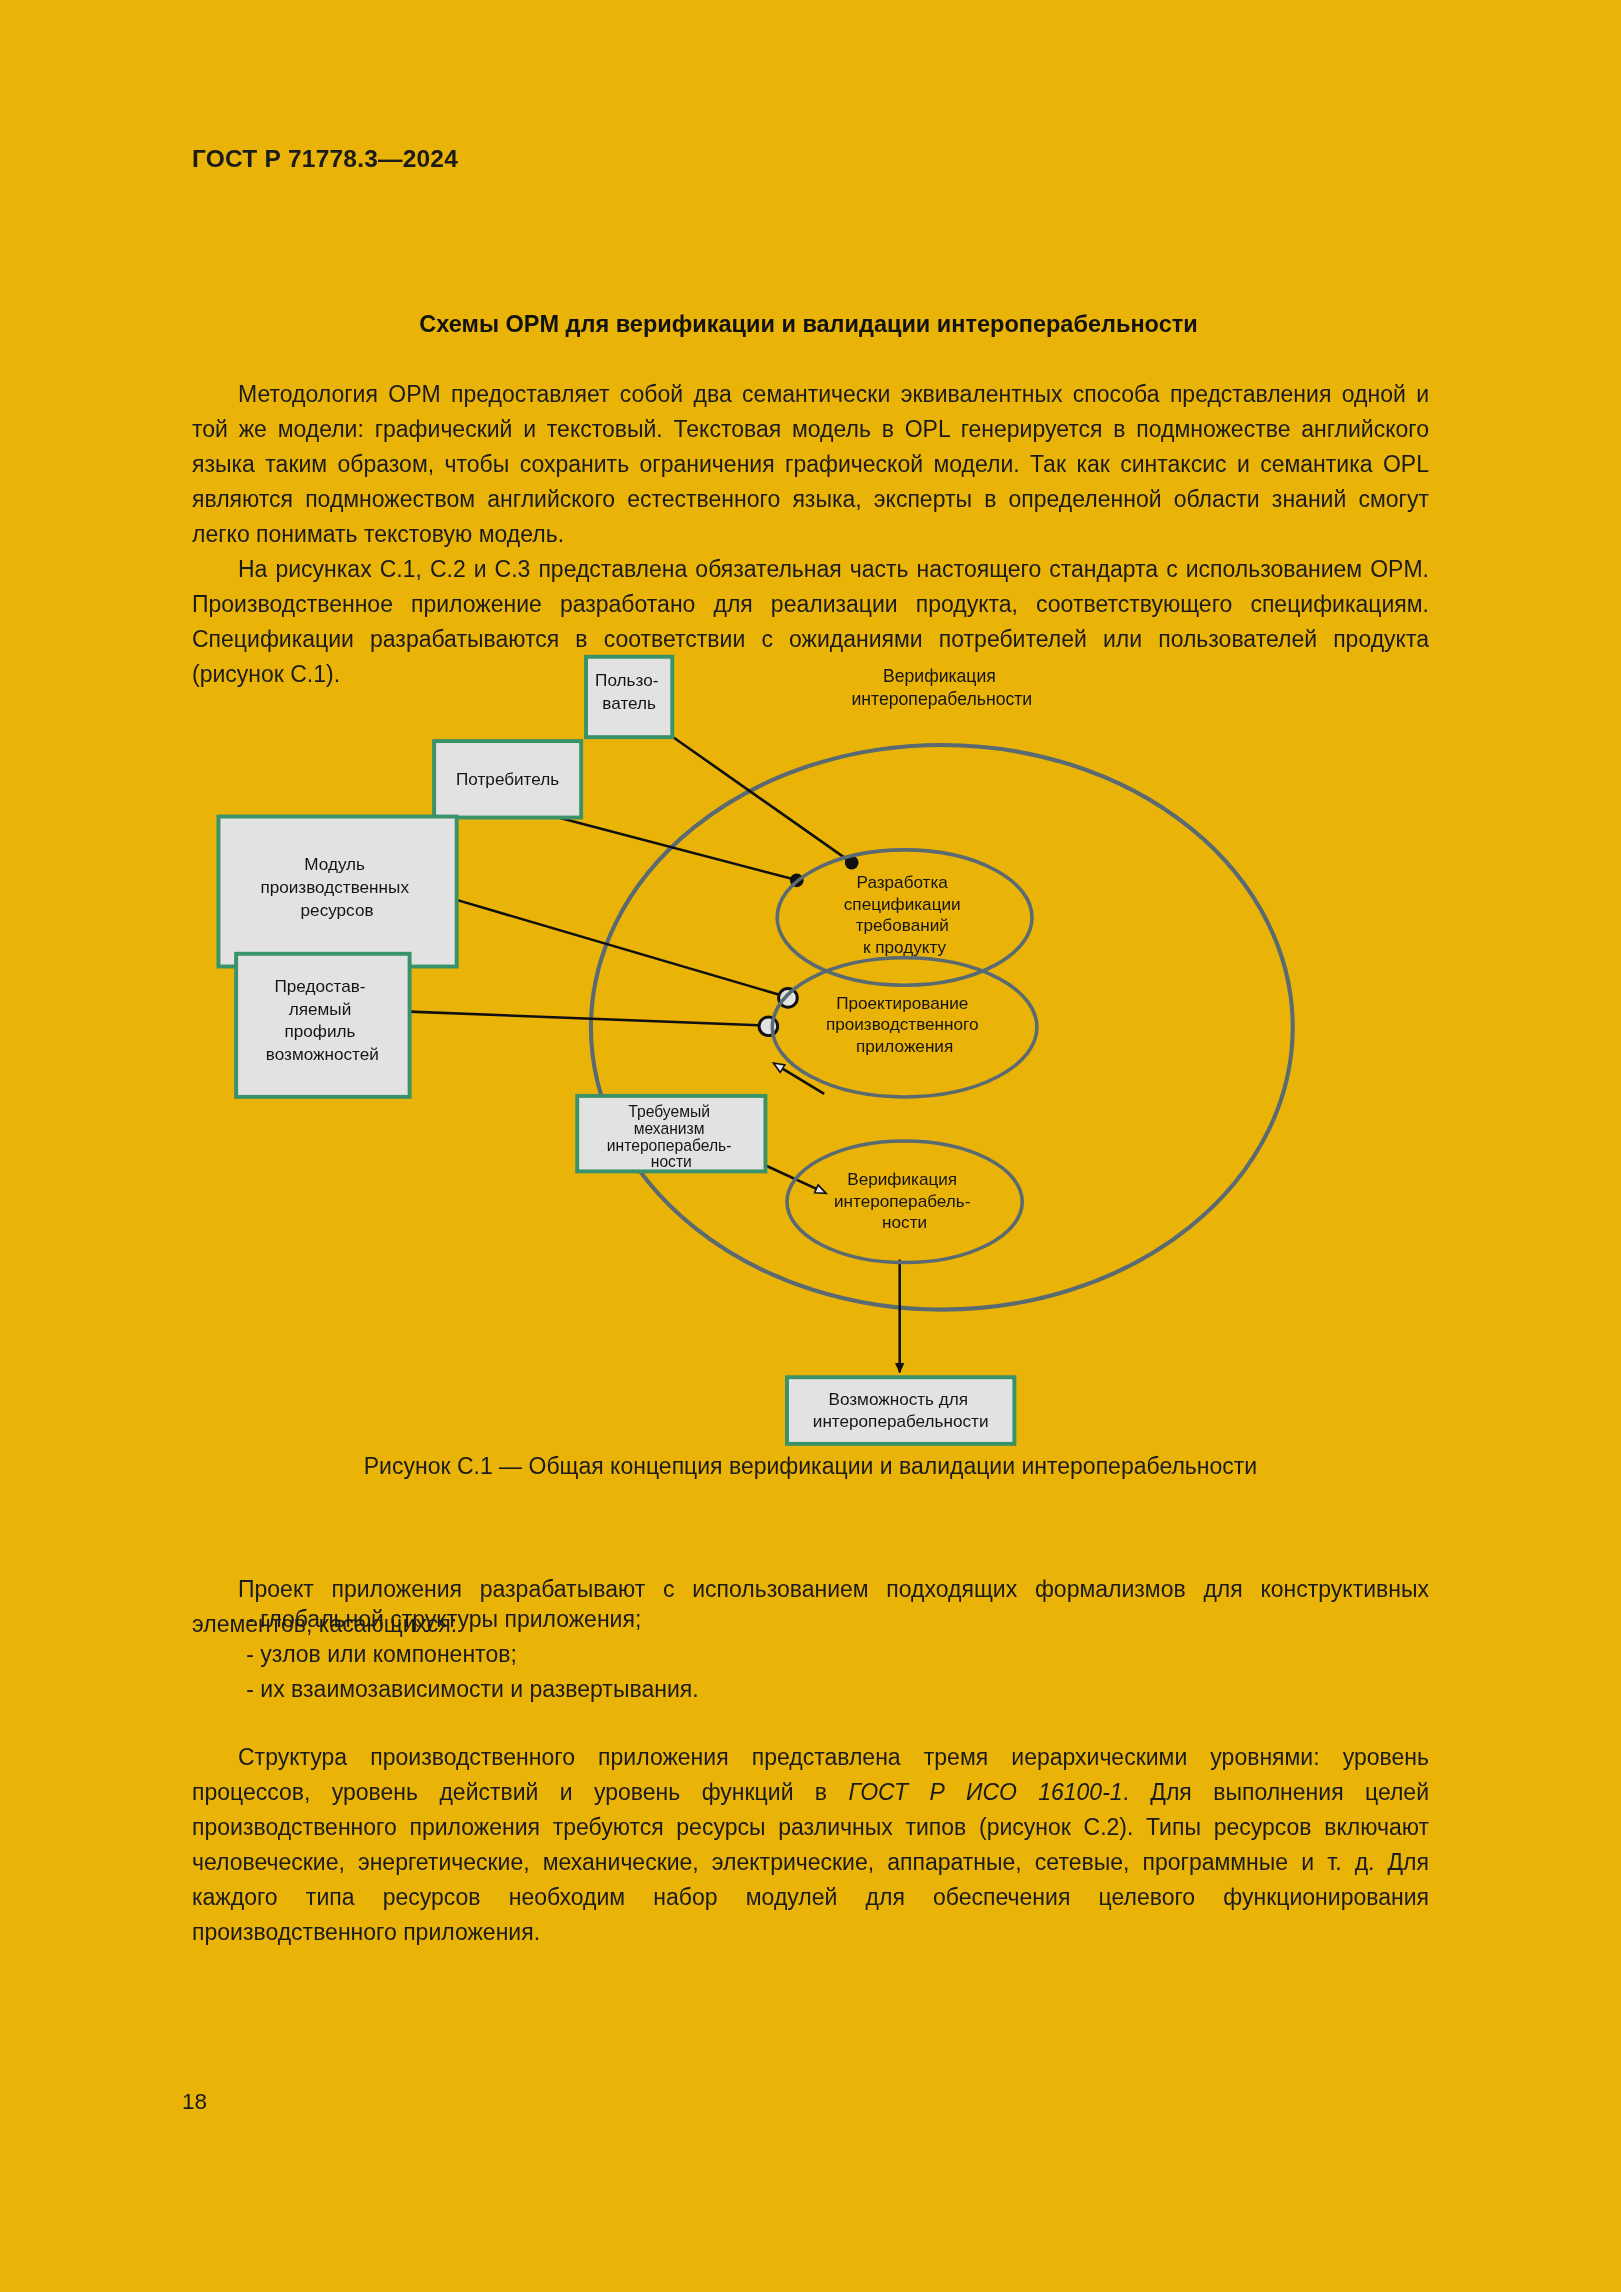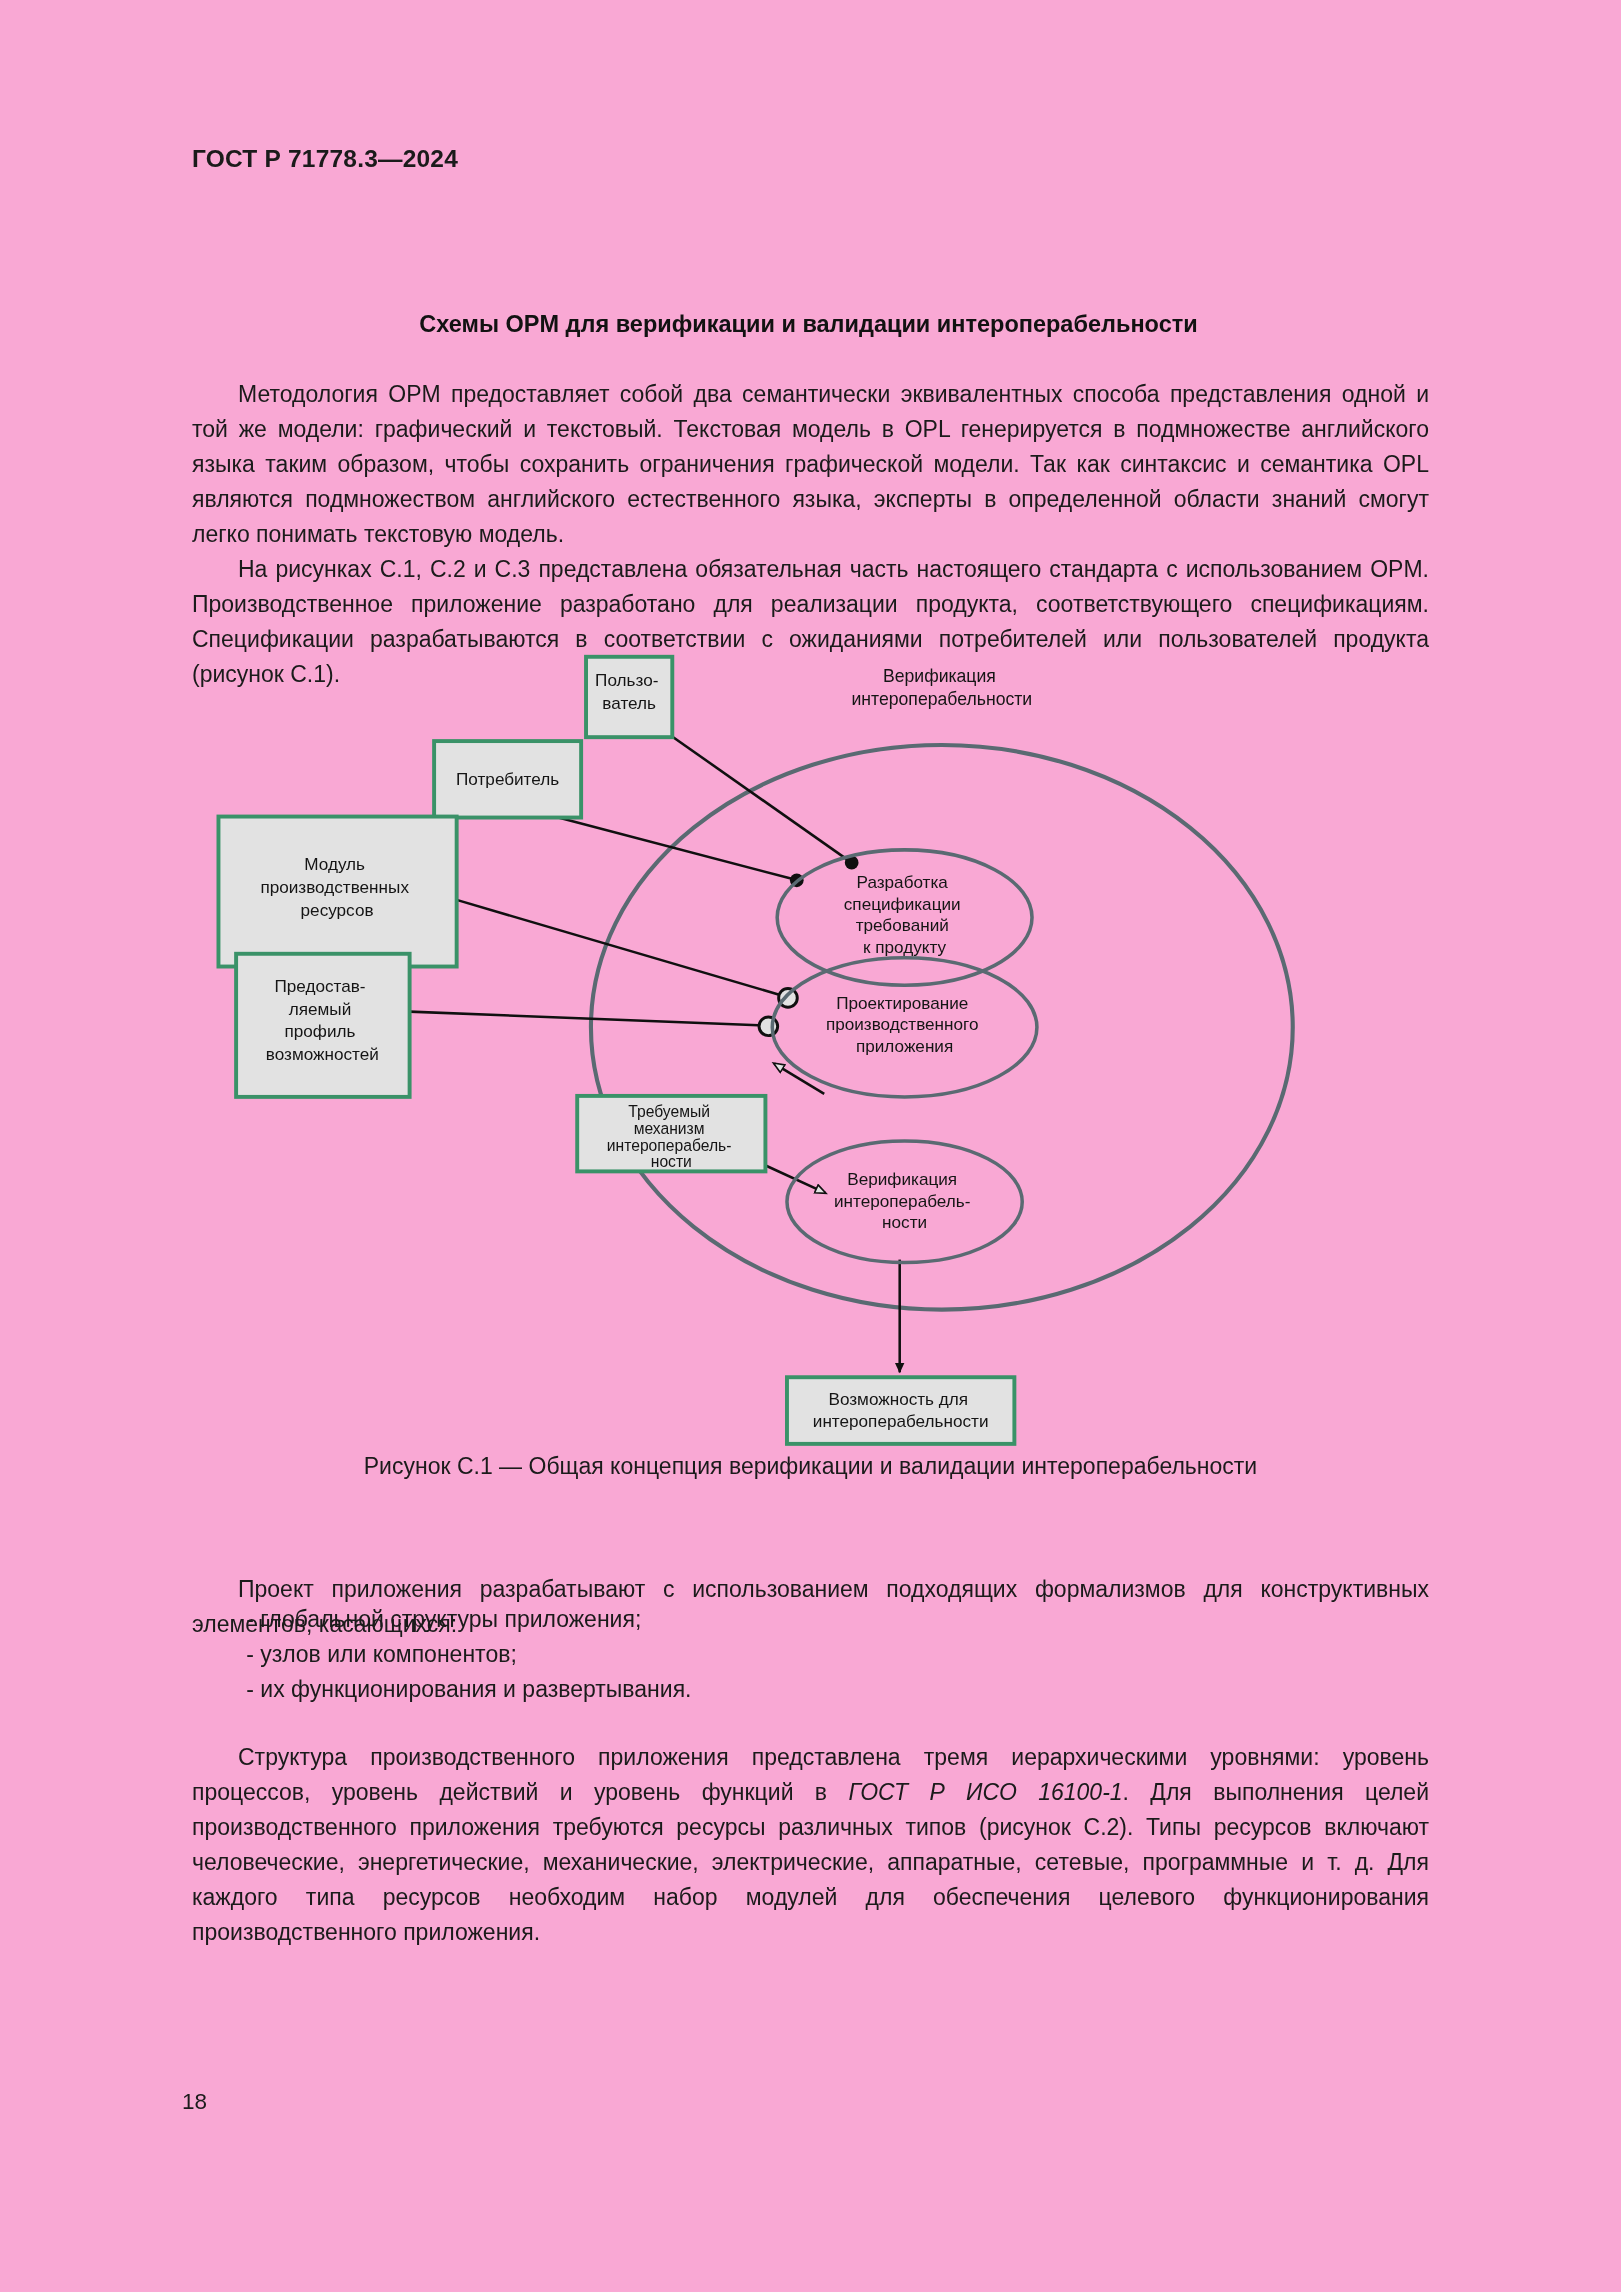--- a/index.html
+++ b/index.html
@@ -8,21 +8,21 @@
     padding: 0;
     background: #ffffff;
   }
   body {
     font-family: "Liberation Sans", sans-serif;
   }
   .page {
     position: relative;
     width: 1621px;
     height: 2293px;
-    background: #f9a8d4;
+    background: #eab308;
     overflow: hidden;
     box-sizing: border-box;
   }
 
   
   .running-head {
     position: absolute;
     left: 192px;
     top: 145px;
     font-size: 24.5px;
@@ -300,21 +300,21 @@
 
   <div class="fig-caption">Рисунок С.1 — Общая концепция верификации и валидации интероперабельности</div>
 
   <div class="body-text para-2">
     <p class="indent">Проект приложения разрабатывают с использованием подходящих формализмов для конструктивных элементов, касающихся:</p>
   </div>
 
   <div class="list">
     <div>-  глобальной структуры приложения;</div>
     <div>-  узлов или компонентов;</div>
-    <div>-  их функционирования и развертывания.</div>
+    <div>-  их взаимозависимости и развертывания.</div>
   </div>
 
   <div class="para-3">
     <p><span>Структура производственного приложения представлена тремя иерархическими уровнями: уровень процессов, уровень действий и уровень функций в </span><span class="ital">ГОСТ Р ИСО 16100-1</span><span>. Для выполнения целей производственного приложения требуются ресурсы различных типов (рисунок С.2). Типы ресурсов включают человеческие, энергетические, механические, электрические, аппаратные, сетевые, программные и т. д. Для каждого типа ресурсов необходим набор модулей для обеспечения целевого функционирования производственного приложения.</span></p>
   </div>
 
   <div class="page-number">18</div>
 
 </div>
 

